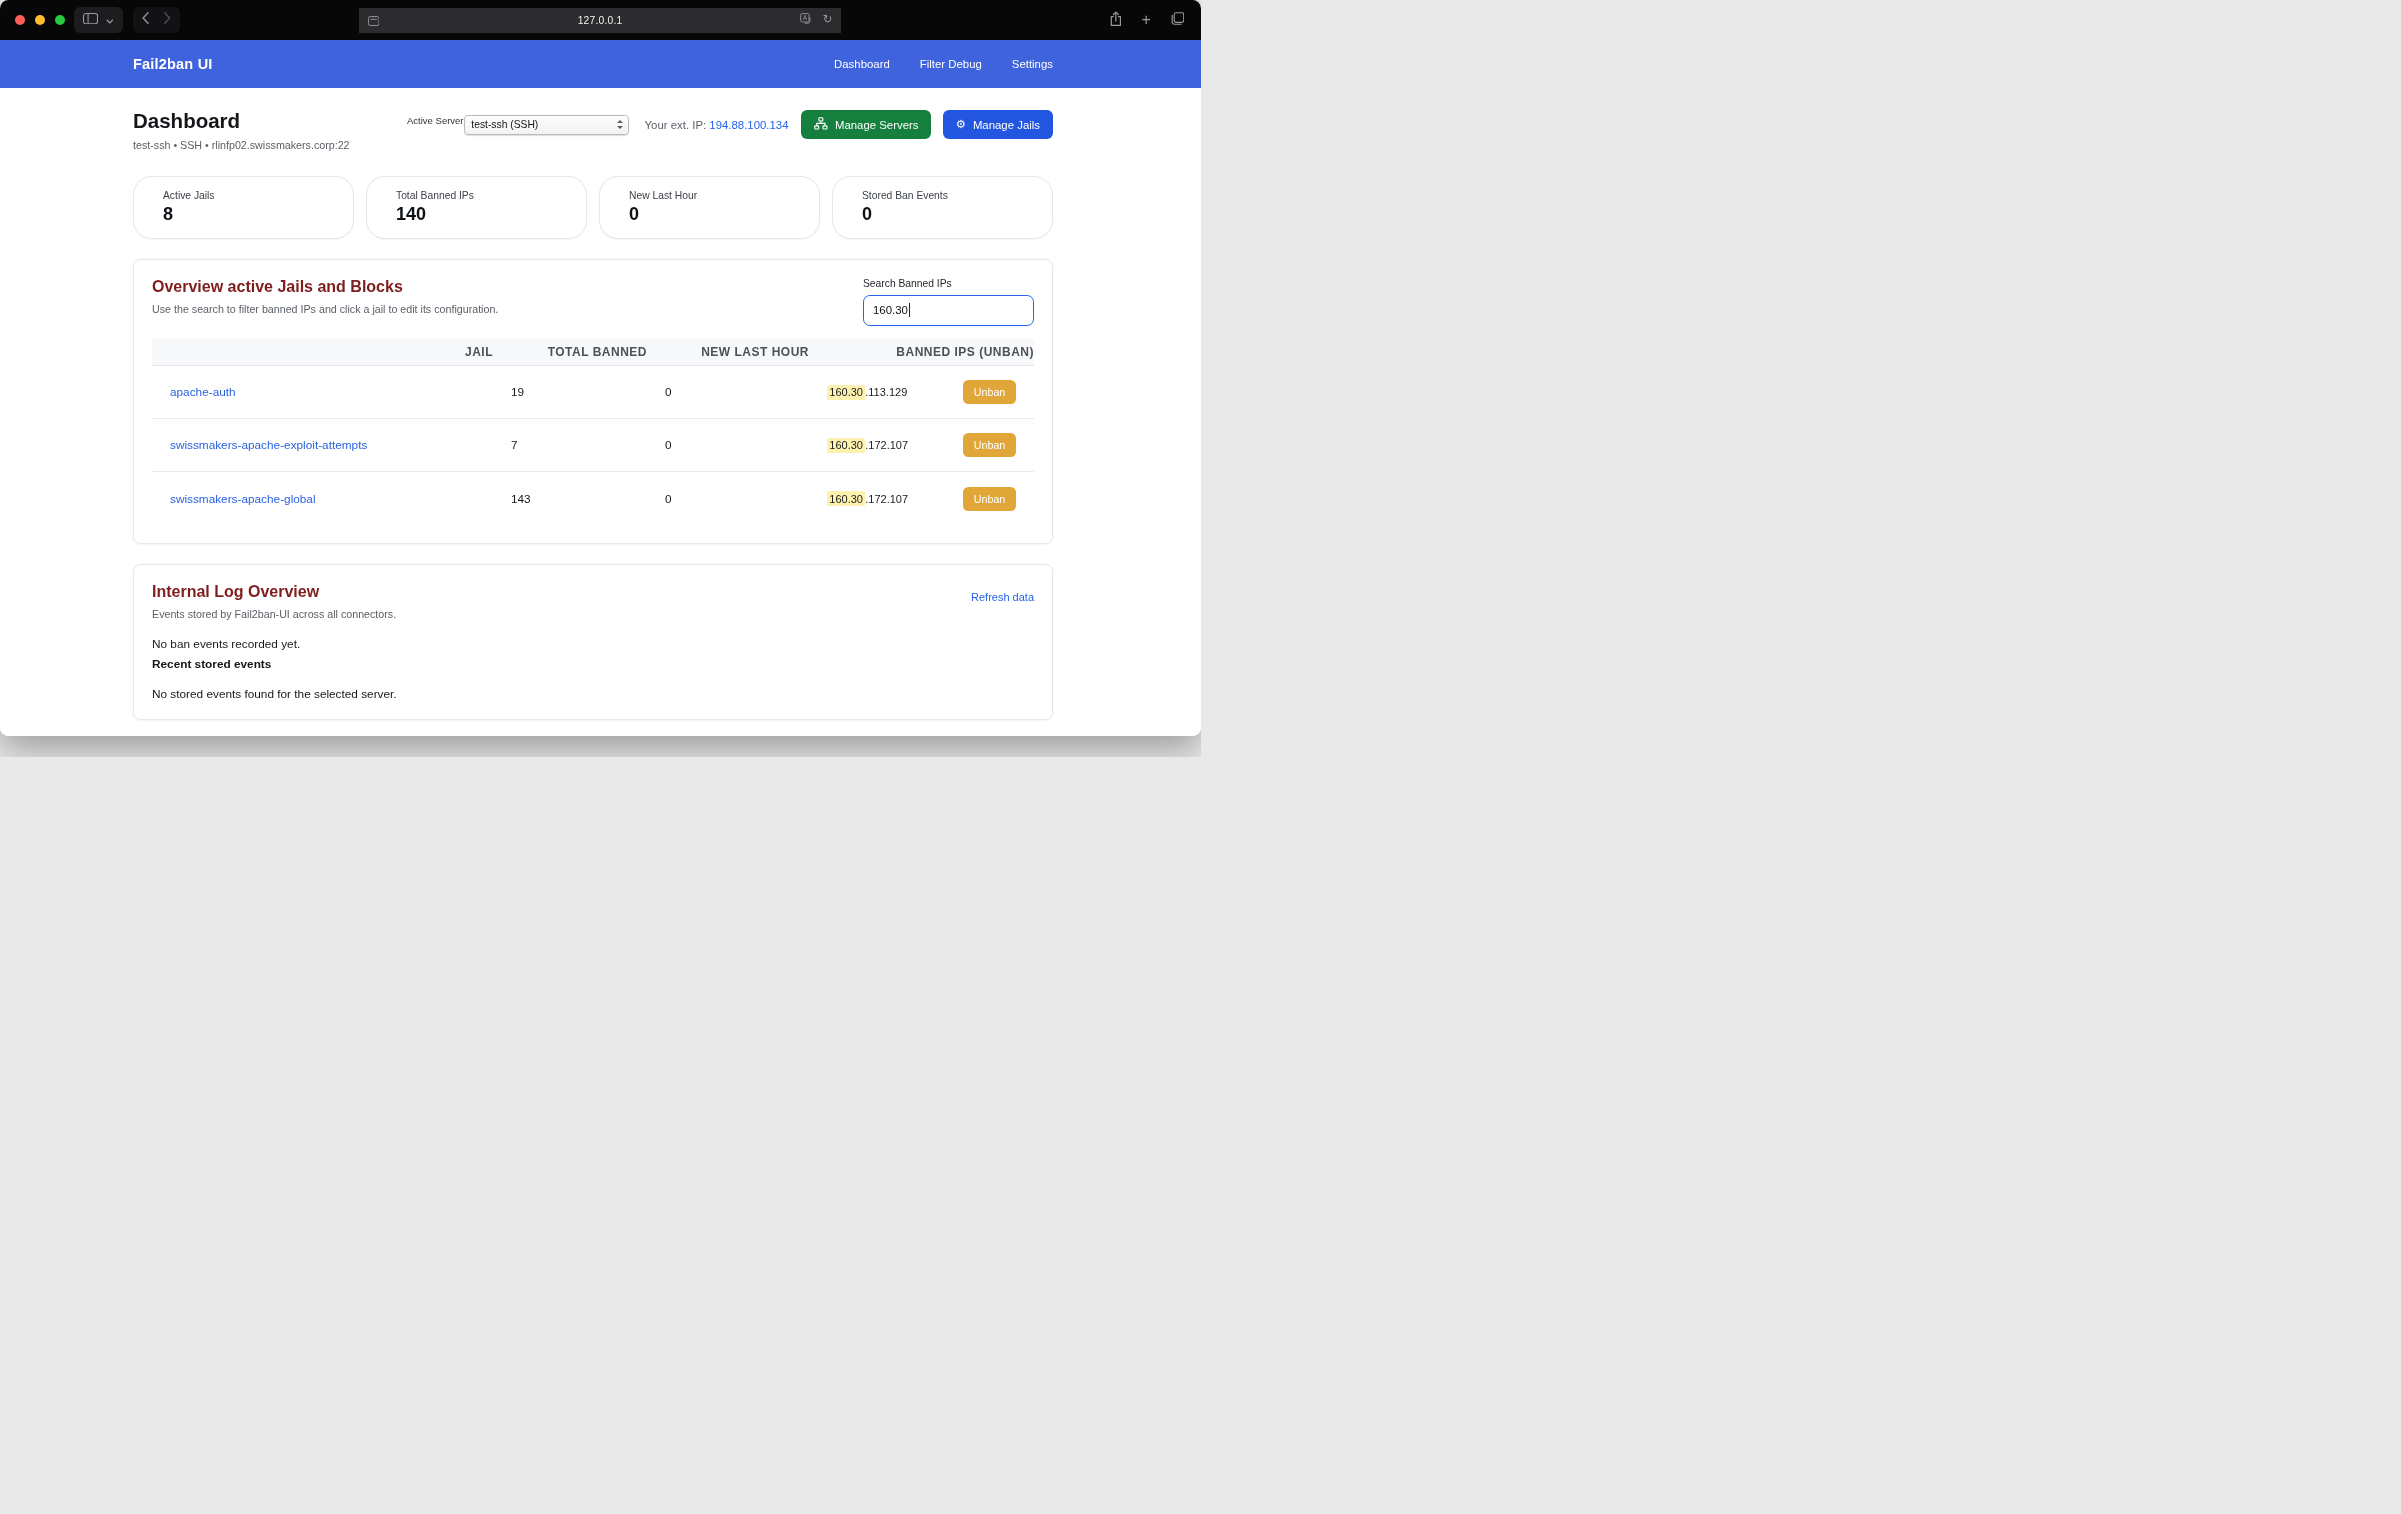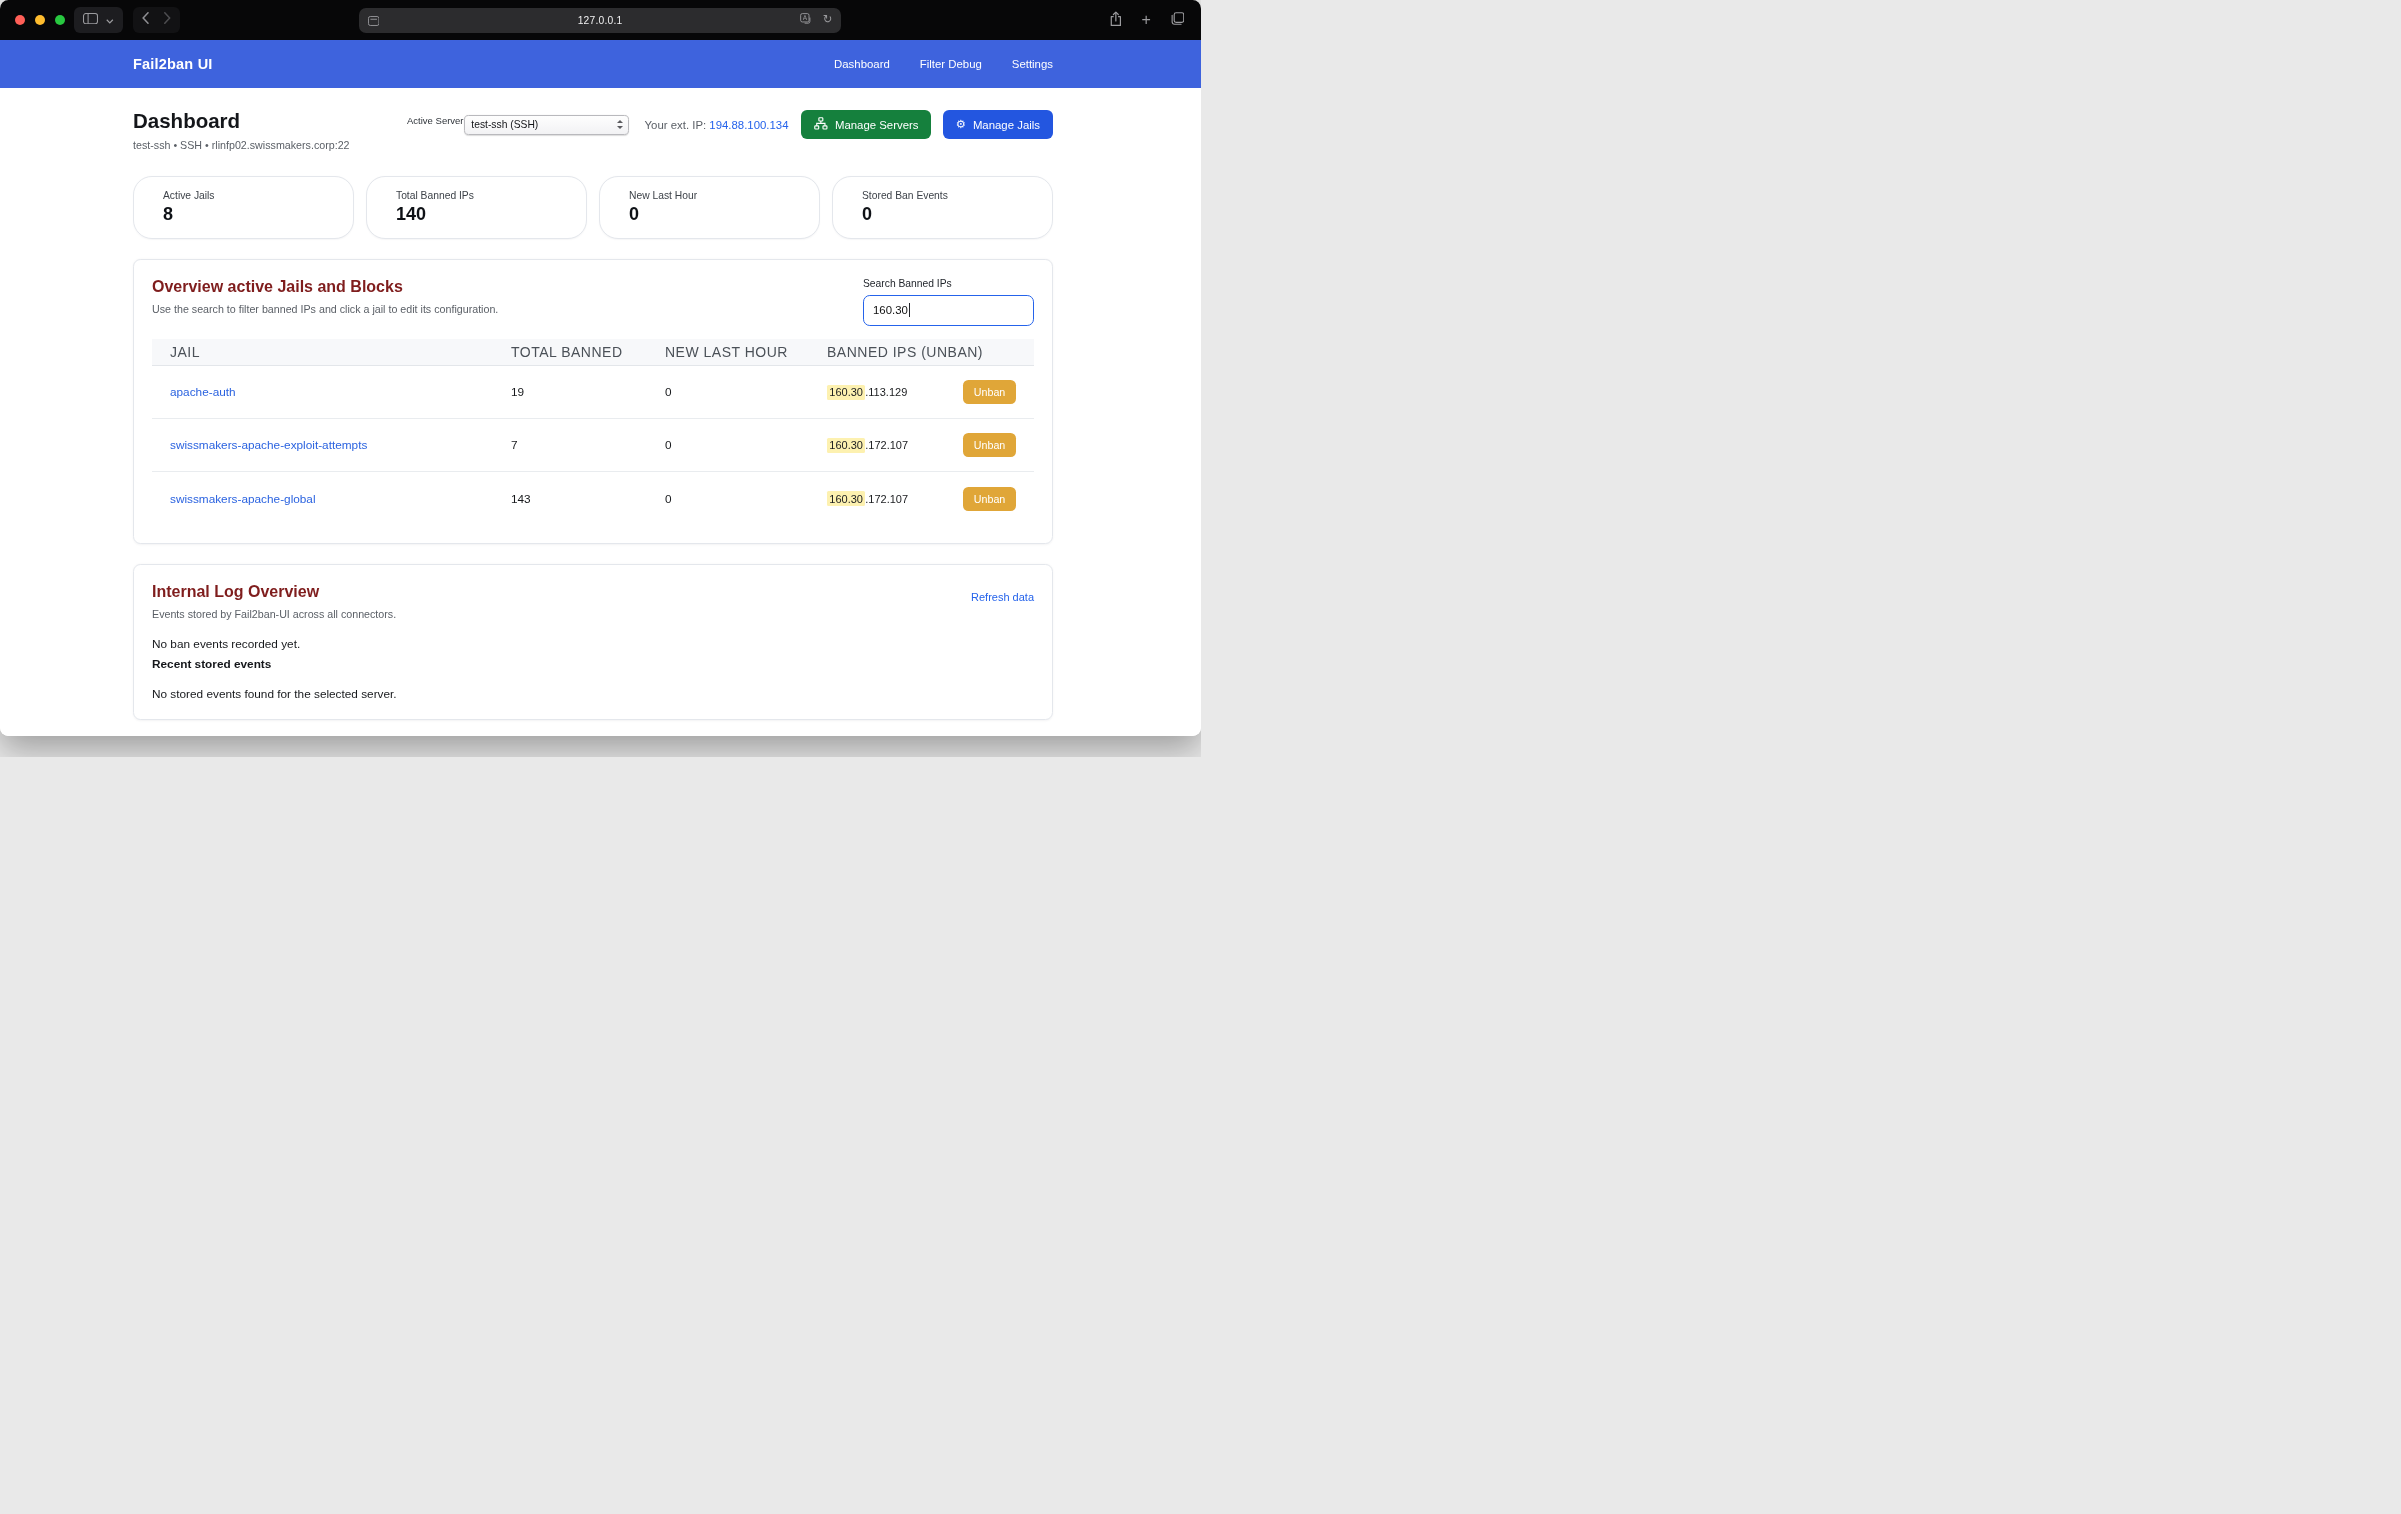--- a/index.html
+++ b/index.html
@@ -18,21 +18,21 @@
   
   .titlebar { position:relative; height:40px; background:#070708; }
   .traffic { position:absolute; left:14.5px; top:14.5px; display:flex; gap:10px; }
   .tl { width:10px; height:10px; border-radius:50%; display:block; }
   .tl.red{background:#ff5f57}.tl.yellow{background:#febc2e}.tl.green{background:#28c840}
   .tb-left { position:absolute; left:74px; top:6.8px; display:flex; gap:10px; align-items:center; }
   .pill { display:flex; align-items:center; gap:8.4px; background:#1d1d20; border-radius:6px; height:26px; padding:0 9px; }
   .pill.ghost { background:#121214; gap:15px; }
   .addressbar {
     position:absolute; left:359px; top:7.6px; width:482px; height:25px;
-    background:#2c2c2e; border-radius:7px; display:flex; align-items:center; justify-content:center;
+    background:#2c2c2e; border-radius:0; display:flex; align-items:center; justify-content:center;
   }
   .addr-left { position:absolute; left:9px; top:7.6px; }
   .addr-url { font-size:10.3px; color:#f0f0f1; letter-spacing:0.2px; }
   .addr-right { position:absolute; right:8.4px; top:0; height:25px; display:flex; align-items:center; gap:10px; }
   .glyph { font-family:"DejaVu Sans",sans-serif; color:#9b9b9e; }
   .reload-glyph { font-size:11.4px; line-height:1; }
   .tb-right { position:absolute; right:16.7px; top:0; height:40px; display:flex; align-items:center; gap:19px; }
   .plus-glyph { font-size:16px; line-height:1; color:#9b9b9e; }
 
   
@@ -80,21 +80,21 @@
   .panel-sub { margin-top:6.8px; font-size:10.7px; color:#5a5f66; }
   .search-group { display:flex; flex-direction:column; width:171px; }
   .search-label { font-size:10.3px; color:#23272d; margin-bottom:5.3px; }
   .search-input { height:31px; border:1.5px solid #2563eb; border-radius:6.8px; background:#fff;
                   display:flex; align-items:center; padding:0 9px; font-size:11.4px; color:#111; }
   .caret { width:1.1px; height:13.7px; background:#23252a; margin-left:0.8px; }
 
   .table { margin-top:13.7px; }
   .thead { display:grid; grid-template-columns:341px 154px 162px 1fr; height:27px; align-items:center;
            background:#f7f8fa; border-bottom:0.8px solid #e3e6ea; }
-  .th { font-size:14px; font-weight:400; color:#4b5158; letter-spacing:0.5px; padding-left:18px; text-transform:uppercase; }
+  .th { font-size:12px; font-weight:700; color:#4b5158; letter-spacing:0.5px; padding-left:18px; text-transform:uppercase;text-align:right; }
   .trow { display:grid; grid-template-columns:341px 154px 162px 1fr; min-height:53px; align-items:center;
           border-bottom:0.8px solid #e9ecef; }
   .trow:last-child { border-bottom:none; }
   .td { padding-left:18px; font-size:11.8px; color:#17191c; }
   .jail-link { color:#2b63e0; text-decoration:none; font-size:11.8px; }
   .td-ips { display:flex; align-items:center; justify-content:space-between; padding-right:18px; }
   .ip-wrap { display:flex; align-items:center; }
   .ip-mark { background:#fdf1b0; padding:1.5px 2.3px; border-radius:1.5px; font-size:11px; color:#1a1c1f; }
   .ip-rest { font-size:11px; color:#1a1c1f; }
   .btn-unban { background:#e0a638; color:#fff; border:none; border-radius:5.3px; height:24px; padding:0 10.7px;

